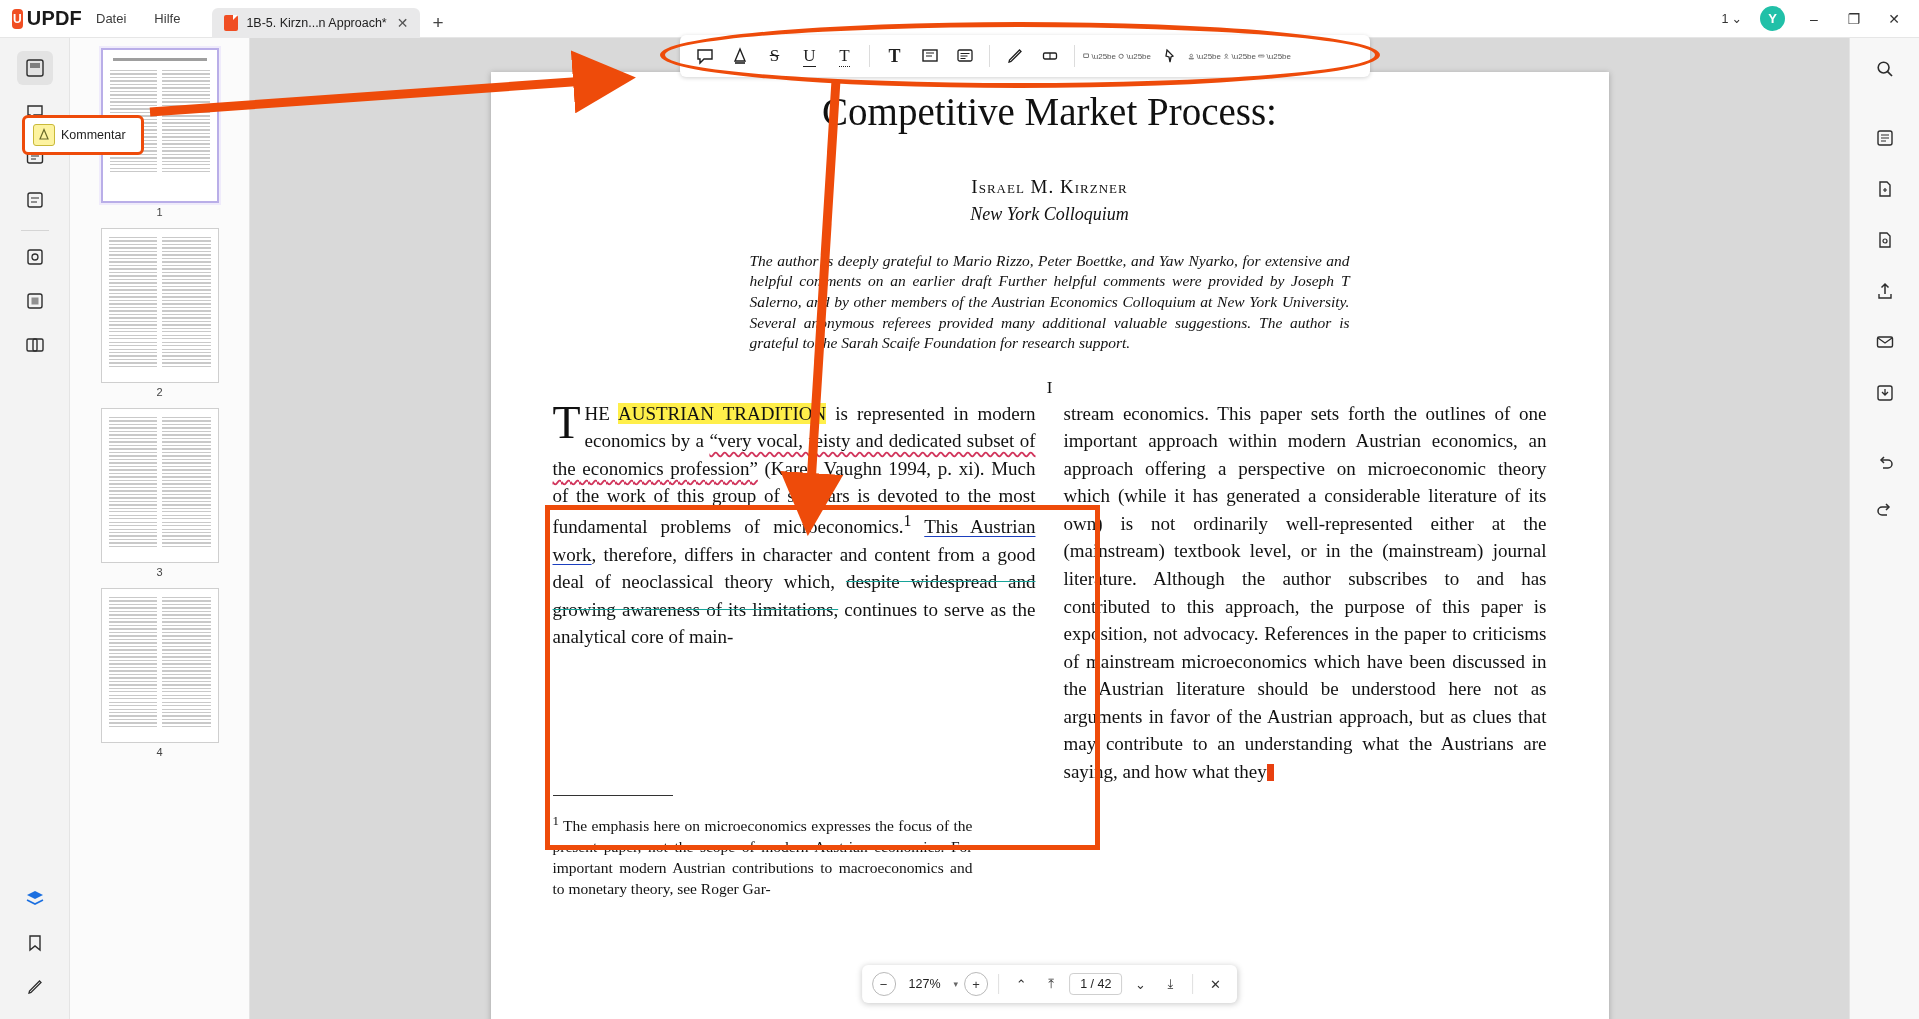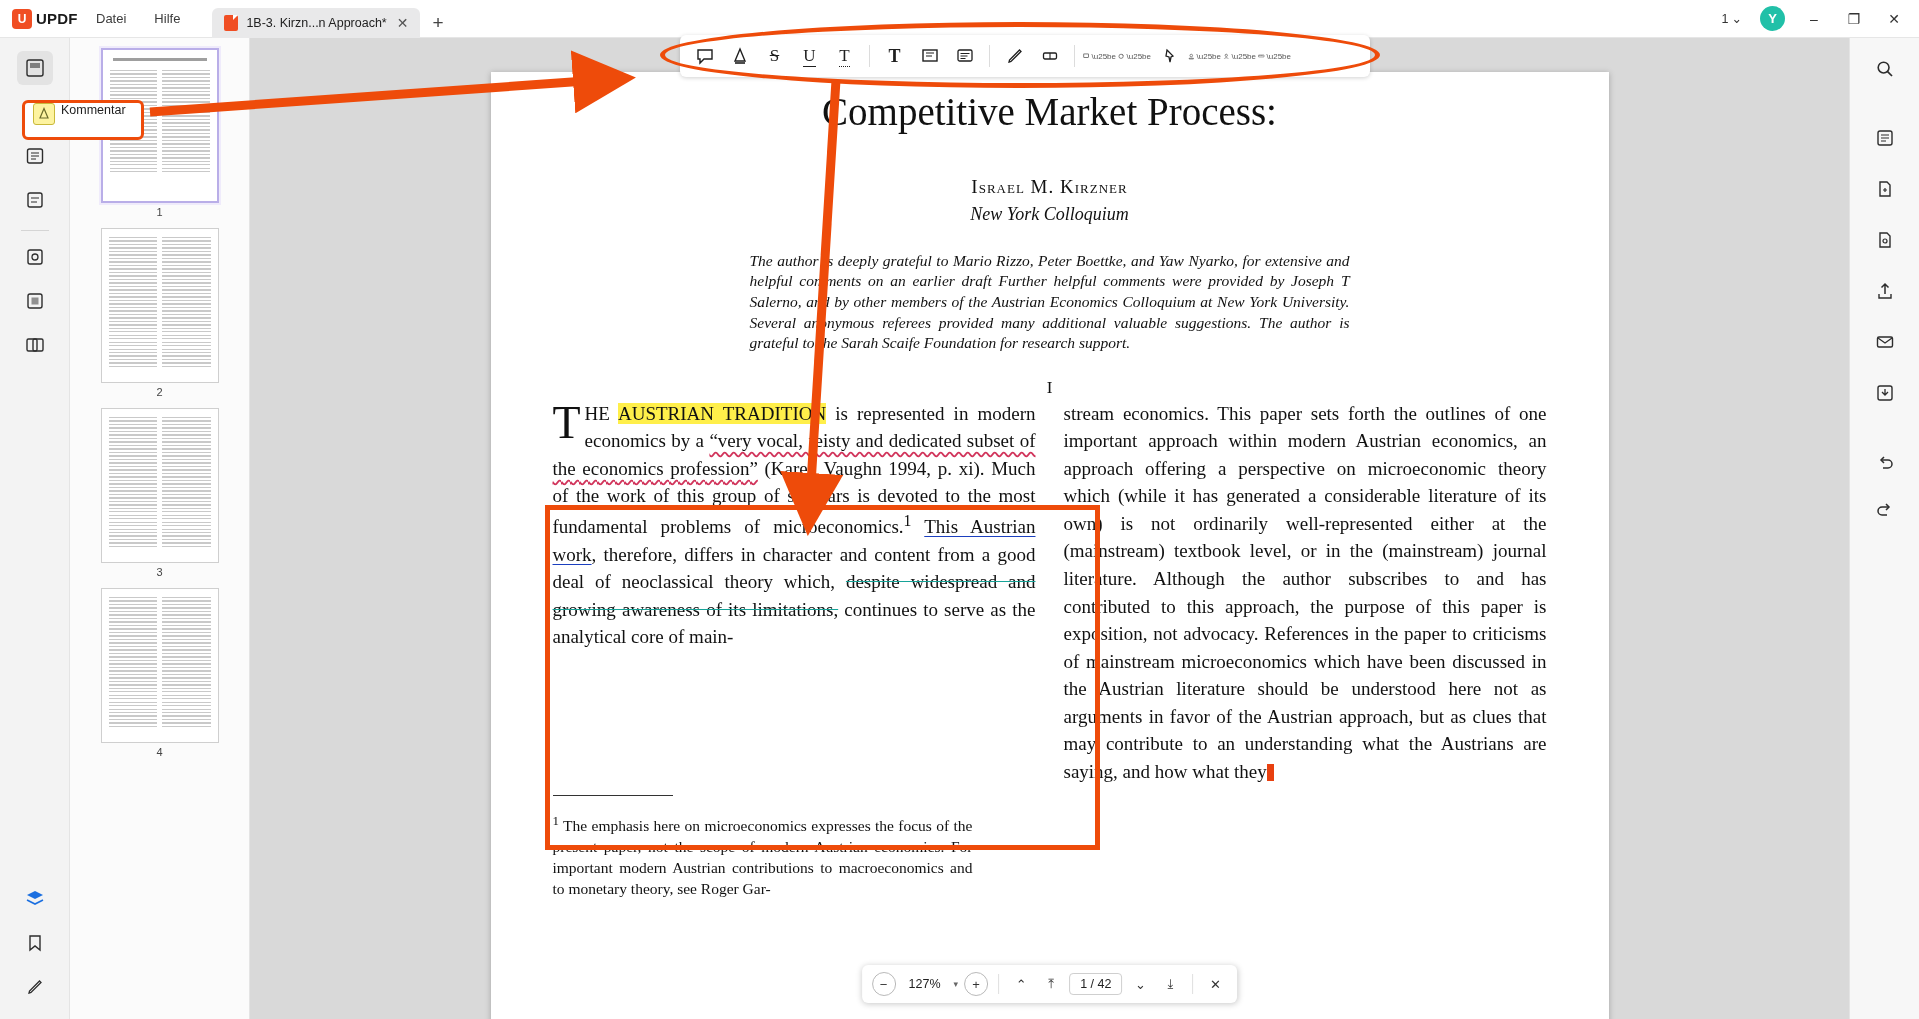--- a/index.html
+++ b/index.html
@@ -24,21 +24,21 @@
   }
   .logo {
     display: flex; align-items: center; gap: 4px;
     margin-left: 12px; width: 70px;
   }
   .logo-mark {
     width: 20px; height: 20px; background: #f04e23; border-radius: 4px;
     display: flex; align-items: center; justify-content: center;
     color: #fff; font-size: 12px; font-weight: bold;
   }
-  .logo-text { font-size: 15px; font-weight: bold; color: #1a1a1a; letter-spacing: .2px; }
+  .logo-text { font-size: 20px; font-weight: bold; color: #1a1a1a; letter-spacing: .2px; }
   .menu-item {
     font-size: 13px; color: #3b3b3b; padding: 6px 14px; cursor: default;
   }
 
   .tabstrip { display: flex; align-items: flex-end; height: 38px; margin-left: 18px; }
   .tab {
     display: flex; align-items: center; gap: 8px;
     height: 30px; padding: 0 10px 0 12px;
     background: #e9e9ea; border-radius: 6px 6px 0 0;
     font-size: 12.5px; color: #222;
@@ -205,23 +205,23 @@
   .ov { position: absolute; pointer-events: none; }
   .ellipse {
     left: 660px; top: 22px; width: 720px; height: 66px;
     border: 5px solid #ee4b0a; border-radius: 50%;
   }
   .rect-callout {
     left: 545px; top: 505px; width: 555px; height: 345px;
     border: 5px solid #ee4b0a;
   }
   .tip-box {
-    position: absolute; left: 22px; top: 100px; width: 122px; height: 40px;
+    position: absolute; left: 22px; top: 115px; width: 122px; height: 40px;
     border: 3px solid #ee4b0a; border-radius: 6px; background: #fff;
-    display: flex; align-items: flex-start; gap: 6px; padding-left: 8px;
+    display: flex; align-items: center; gap: 6px; padding-left: 8px;
   }
   .tip-icon {
     width: 22px; height: 22px; background: #fdf3a0; border: 1px solid #c9b93a;
     border-radius: 3px; display: flex; align-items: center; justify-content: center;
     font-size: 12px; color: #555;
   }
   .tip-label { font-size: 12.5px; color: #1d1d1d; }
   svg.arrows { position: absolute; left: 0; top: 0; width: 1919px; height: 1019px; }
 </style>
 </head>
@@ -233,21 +233,21 @@
     <div class="logo">
       <div class="logo-mark">U</div>
       <div class="logo-text">UPDF</div>
     </div>
     <div class="menu-item">Datei</div>
     <div class="menu-item">Hilfe</div>
 
     <div class="tabstrip">
       <div class="tab">
         <span class="dot"></span>
-        <span class="tab-label">1B-3. Kirzn...n Approach*</span>
+        <span class="tab-label">1B-5. Kirzn...n Approach*</span>
         <span class="tab-close">✕</span>
       </div>
       <div class="tab-new">+</div>
     </div>
 
     <div class="titlebar-right">
       <div class="page-chip">
         <span>1</span>
         <span>⌄</span>
       </div>

